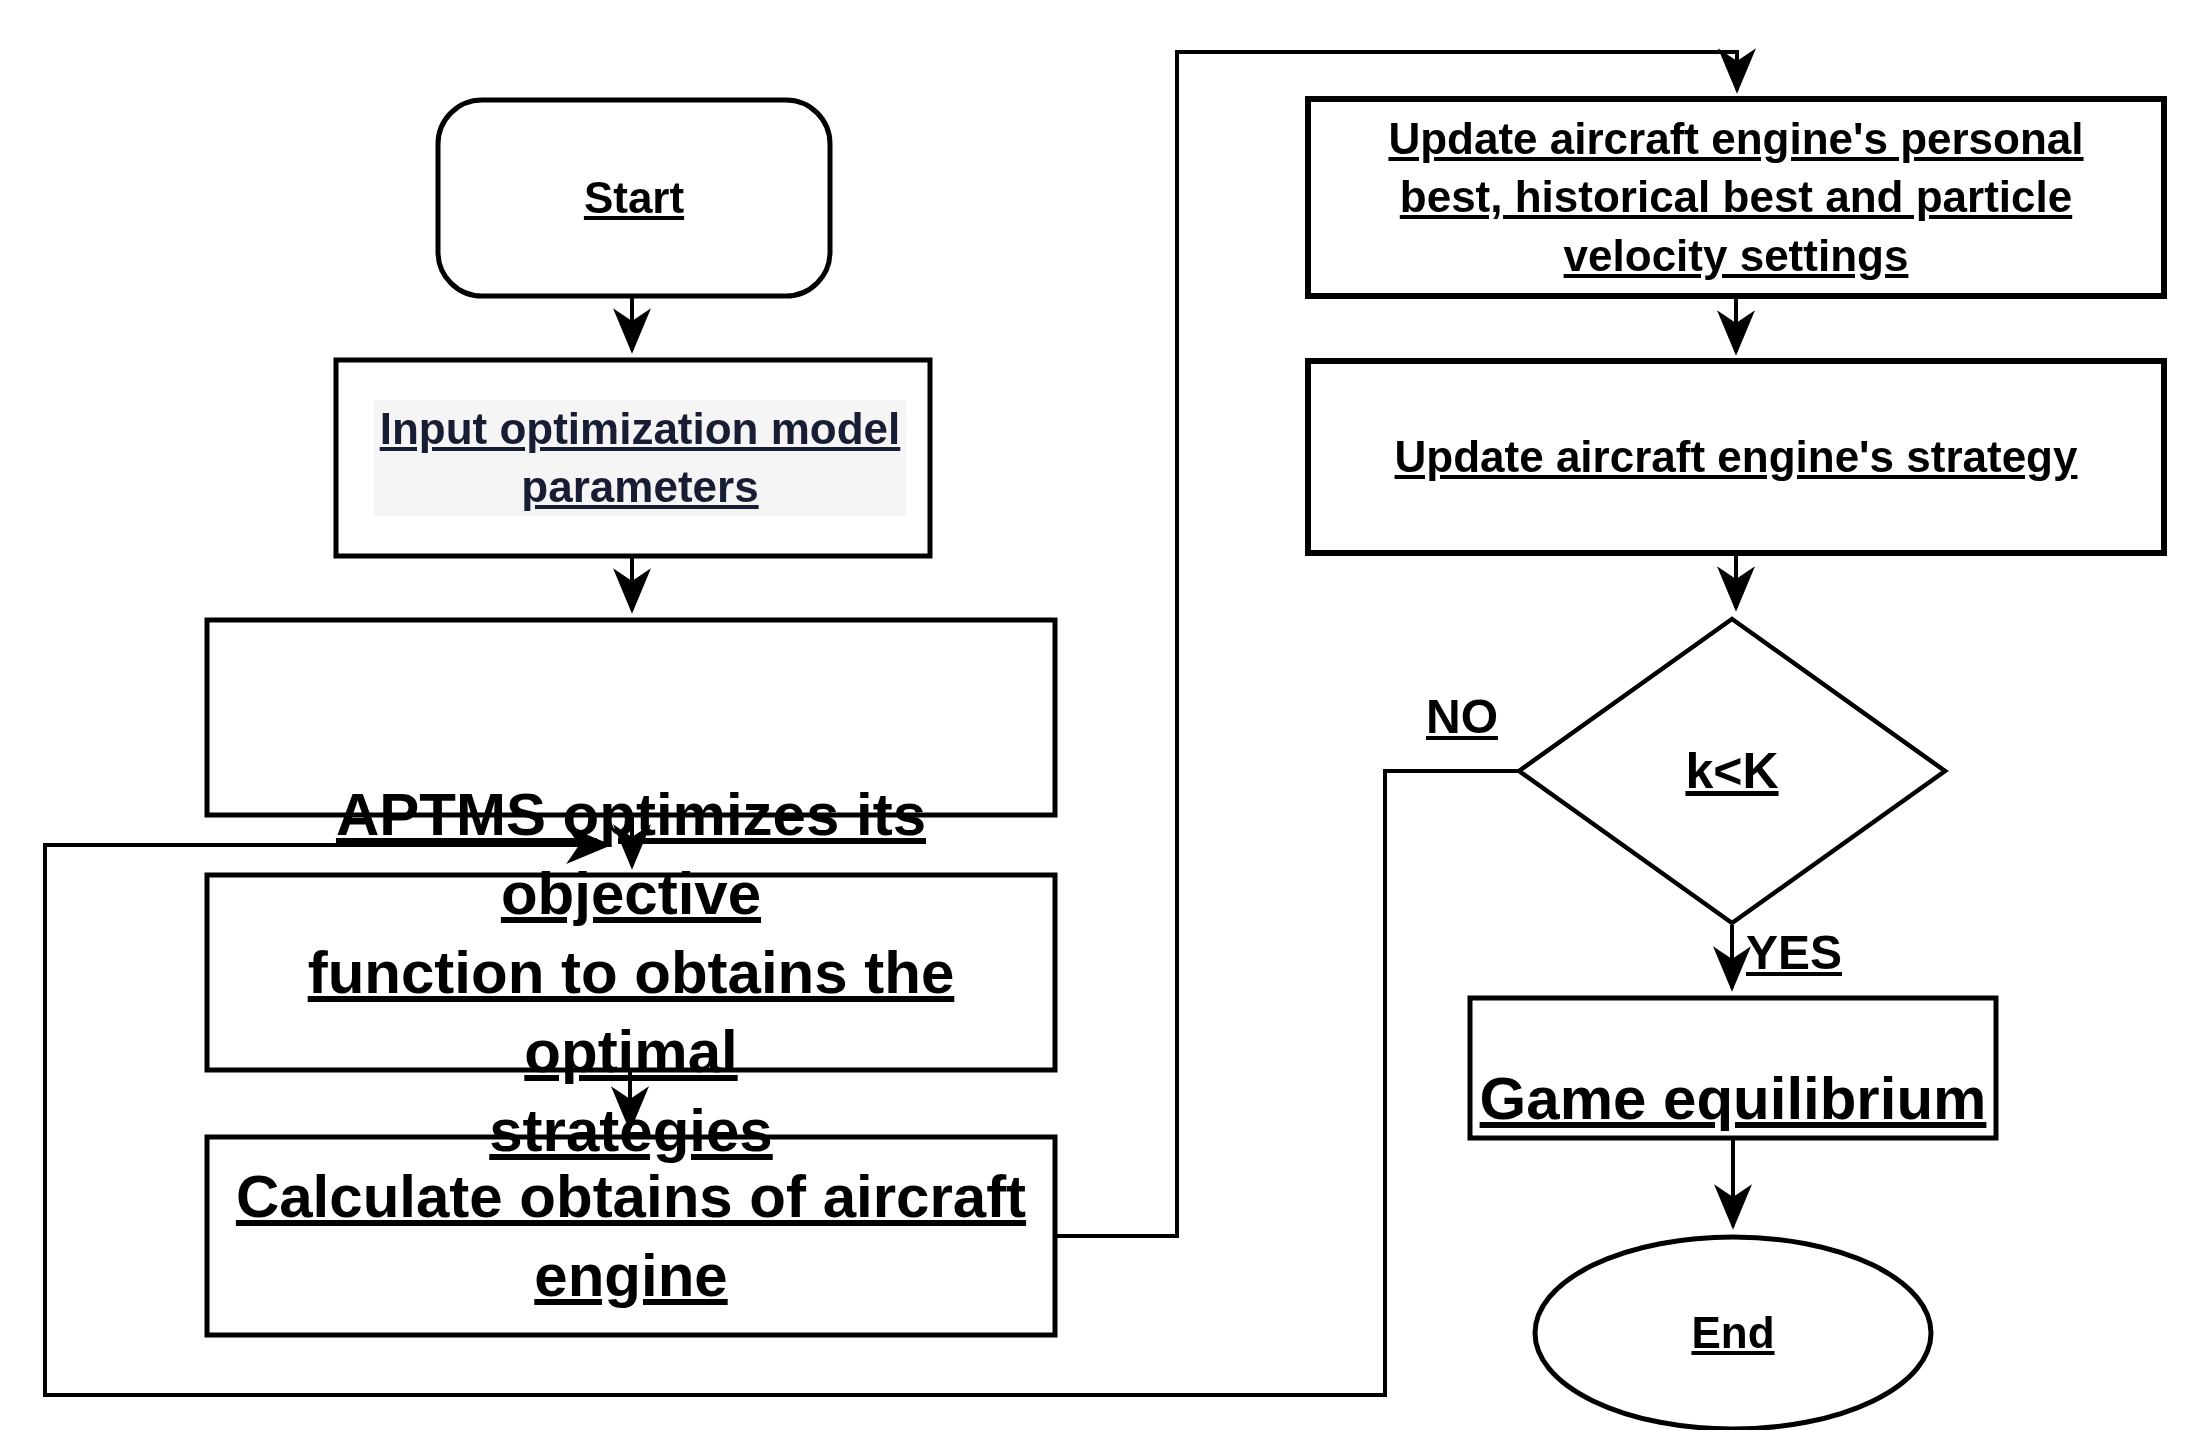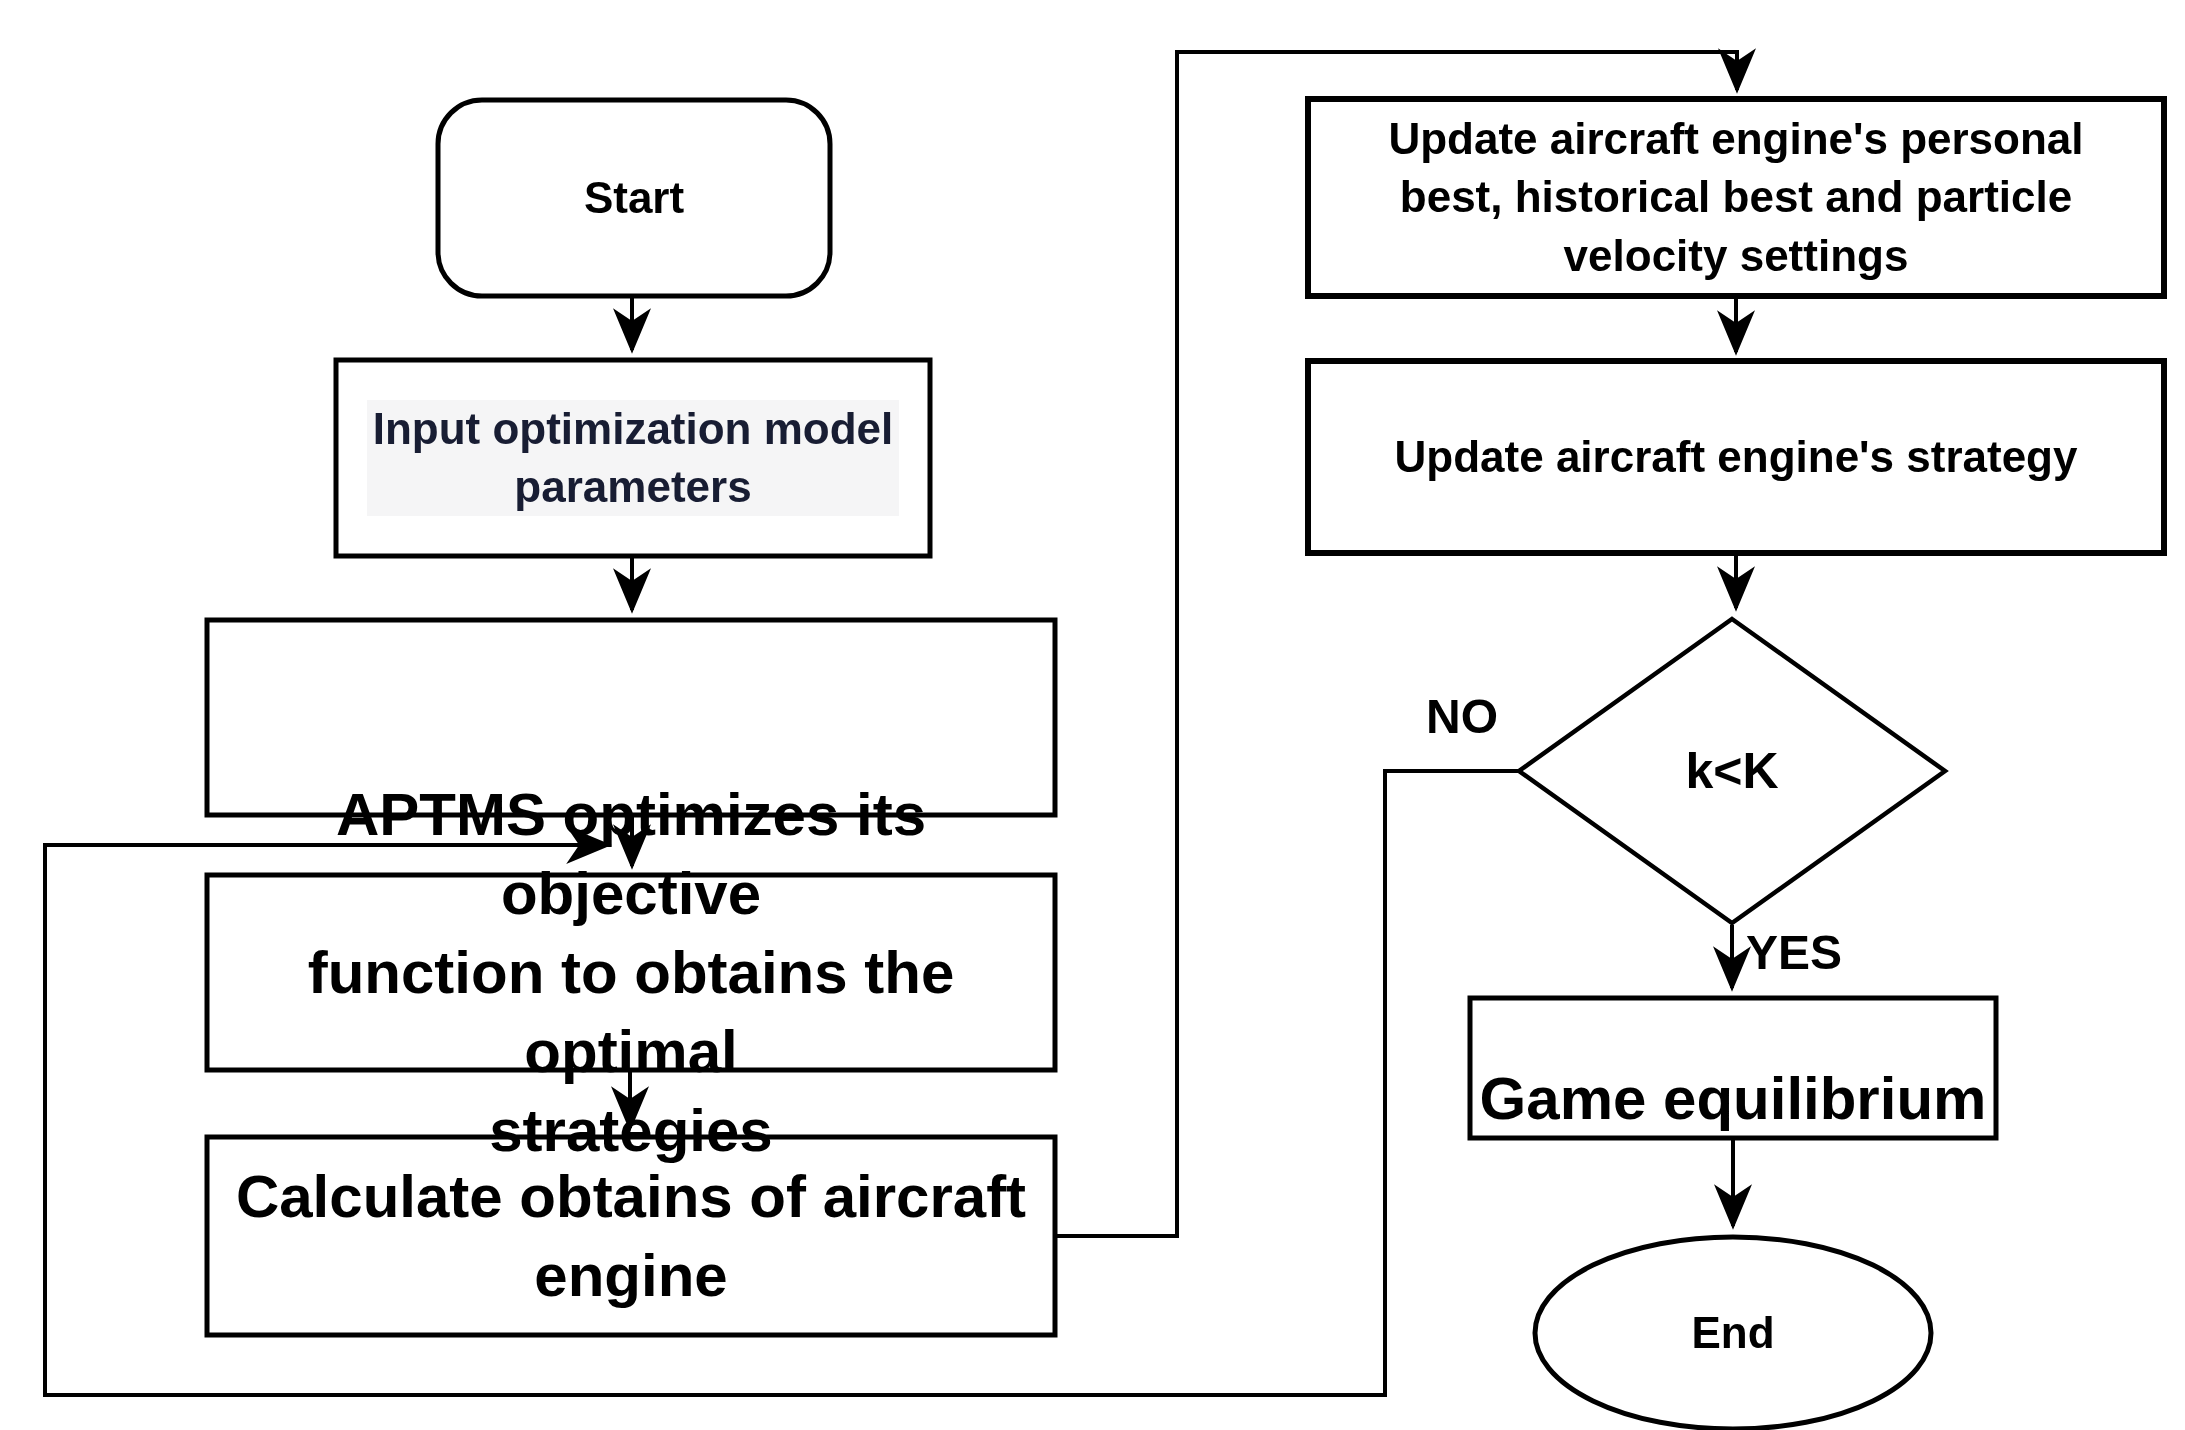--- a/index.html
+++ b/index.html
@@ -11,21 +11,21 @@
   html,body{margin:0;padding:0;background:var(--bg);}
   body{width:2185px;height:1430px;position:relative;
        font-family:"Liberation Sans","DejaVu Sans",sans-serif;}
   #stage{position:absolute;left:0;top:0;width:2185px;height:1430px;background:var(--bg);}
   #wires{position:absolute;left:0;top:0;width:2185px;height:1430px;}
   .shape{fill:#ffffff;stroke:var(--ink);}
   .wire{fill:none;stroke:var(--ink);stroke-width:4;}
   .label{
     position:absolute;display:flex;align-items:center;justify-content:center;
     text-align:center;font-weight:700;color:var(--ink);
-    white-space:pre-line;line-height:1.32;pointer-events:none;
+    white-space:pre-line;line-height:1.32;pointer-events:none;text-decoration:underline;
   }
   .navy{color:var(--navy);}
   .navy .txt{background:rgba(243,243,245,.85);padding:0 6px;}
   .fs44{font-size:44px;}
   .fs46{font-size:60px;}
   .fs48{font-size:48px;}
   .fs50{font-size:50px;}
   .edge-label{justify-content:flex-start;text-align:left;}
 </style>
 </head>
@@ -60,21 +60,21 @@
     <rect class="shape" x="1308" y="361" width="856" height="192" stroke-width="6"></rect>
     <polygon class="shape" points="1732,619 1945,771 1732,923 1519,771" stroke-width="4.5"></polygon>
     <rect class="shape" x="1470" y="998" width="526" height="140" stroke-width="5"></rect>
     <ellipse class="shape" cx="1733" cy="1333" rx="198" ry="96" stroke-width="5"></ellipse>
   </svg>
 
   <div class="label fs44" style="left:438px;top:100px;width:392px;height:196px;">
     <span class="txt">Start</span>
   </div>
 
-  <div class="label fs44 navy" style="left:336px;top:360px;width:594px;height:196px;">
+  <div class="label fs44 navy" style="left:343px;top:360px;width:594px;height:196px;">
     <span class="txt">Input optimization model
 parameters</span>
   </div>
 
 
   <div class="label fs46" style="left:207px;top:875px;width:848px;height:195px;">
     <span class="txt">APTMS optimizes its objective
 function to obtains the optimal
 strategies</span>
   </div>

